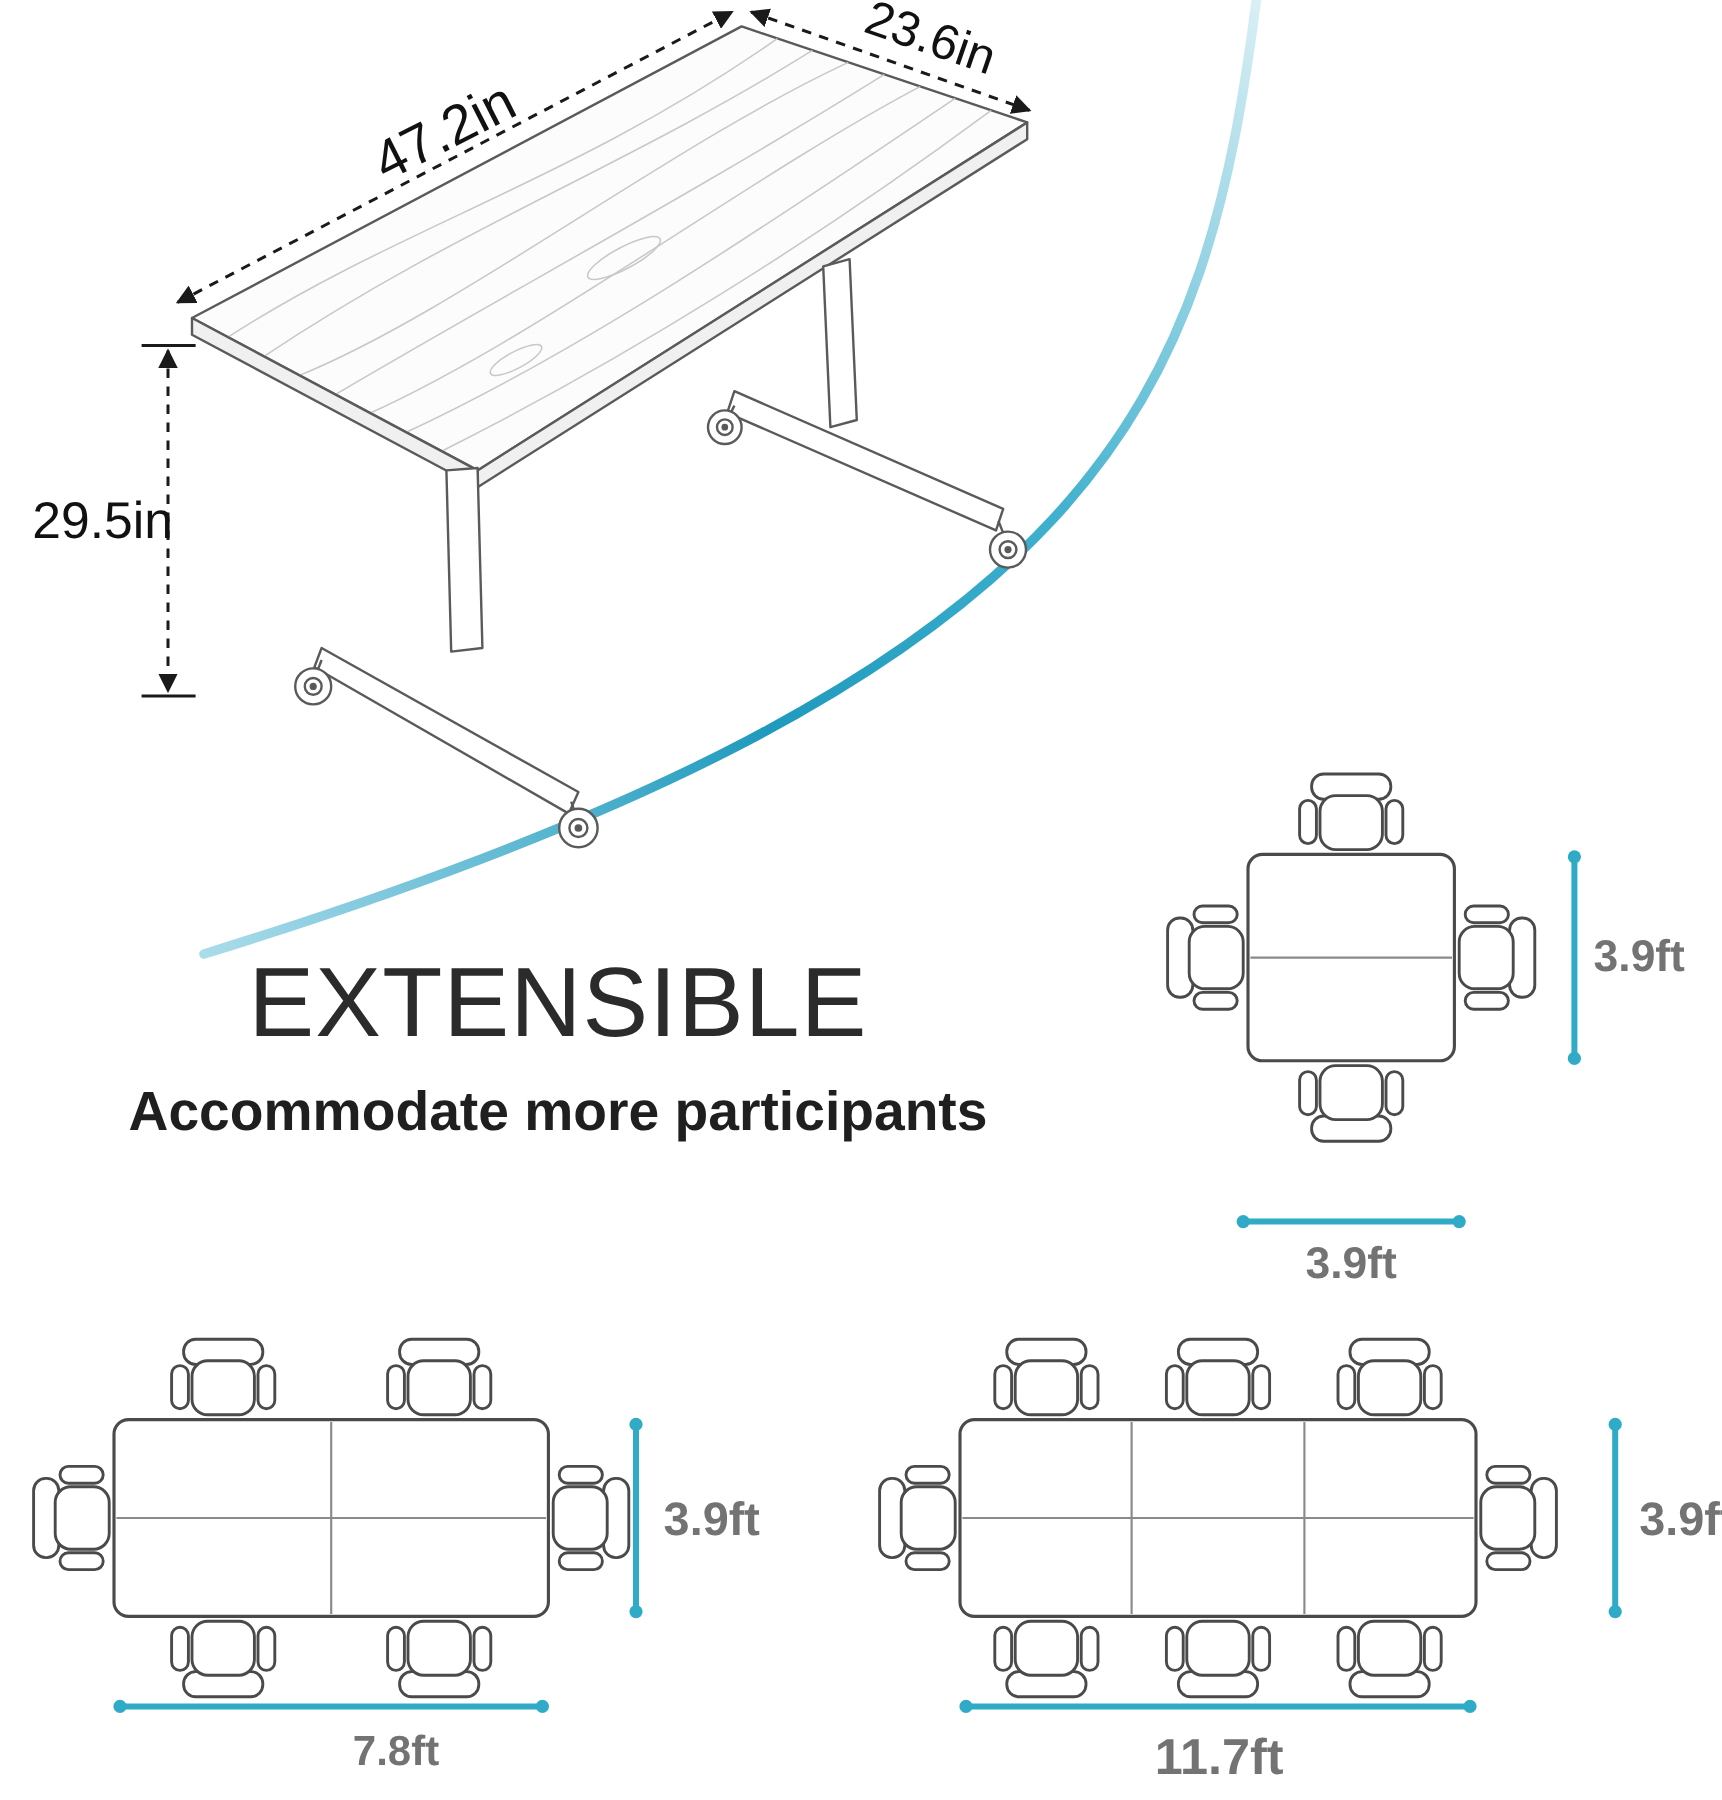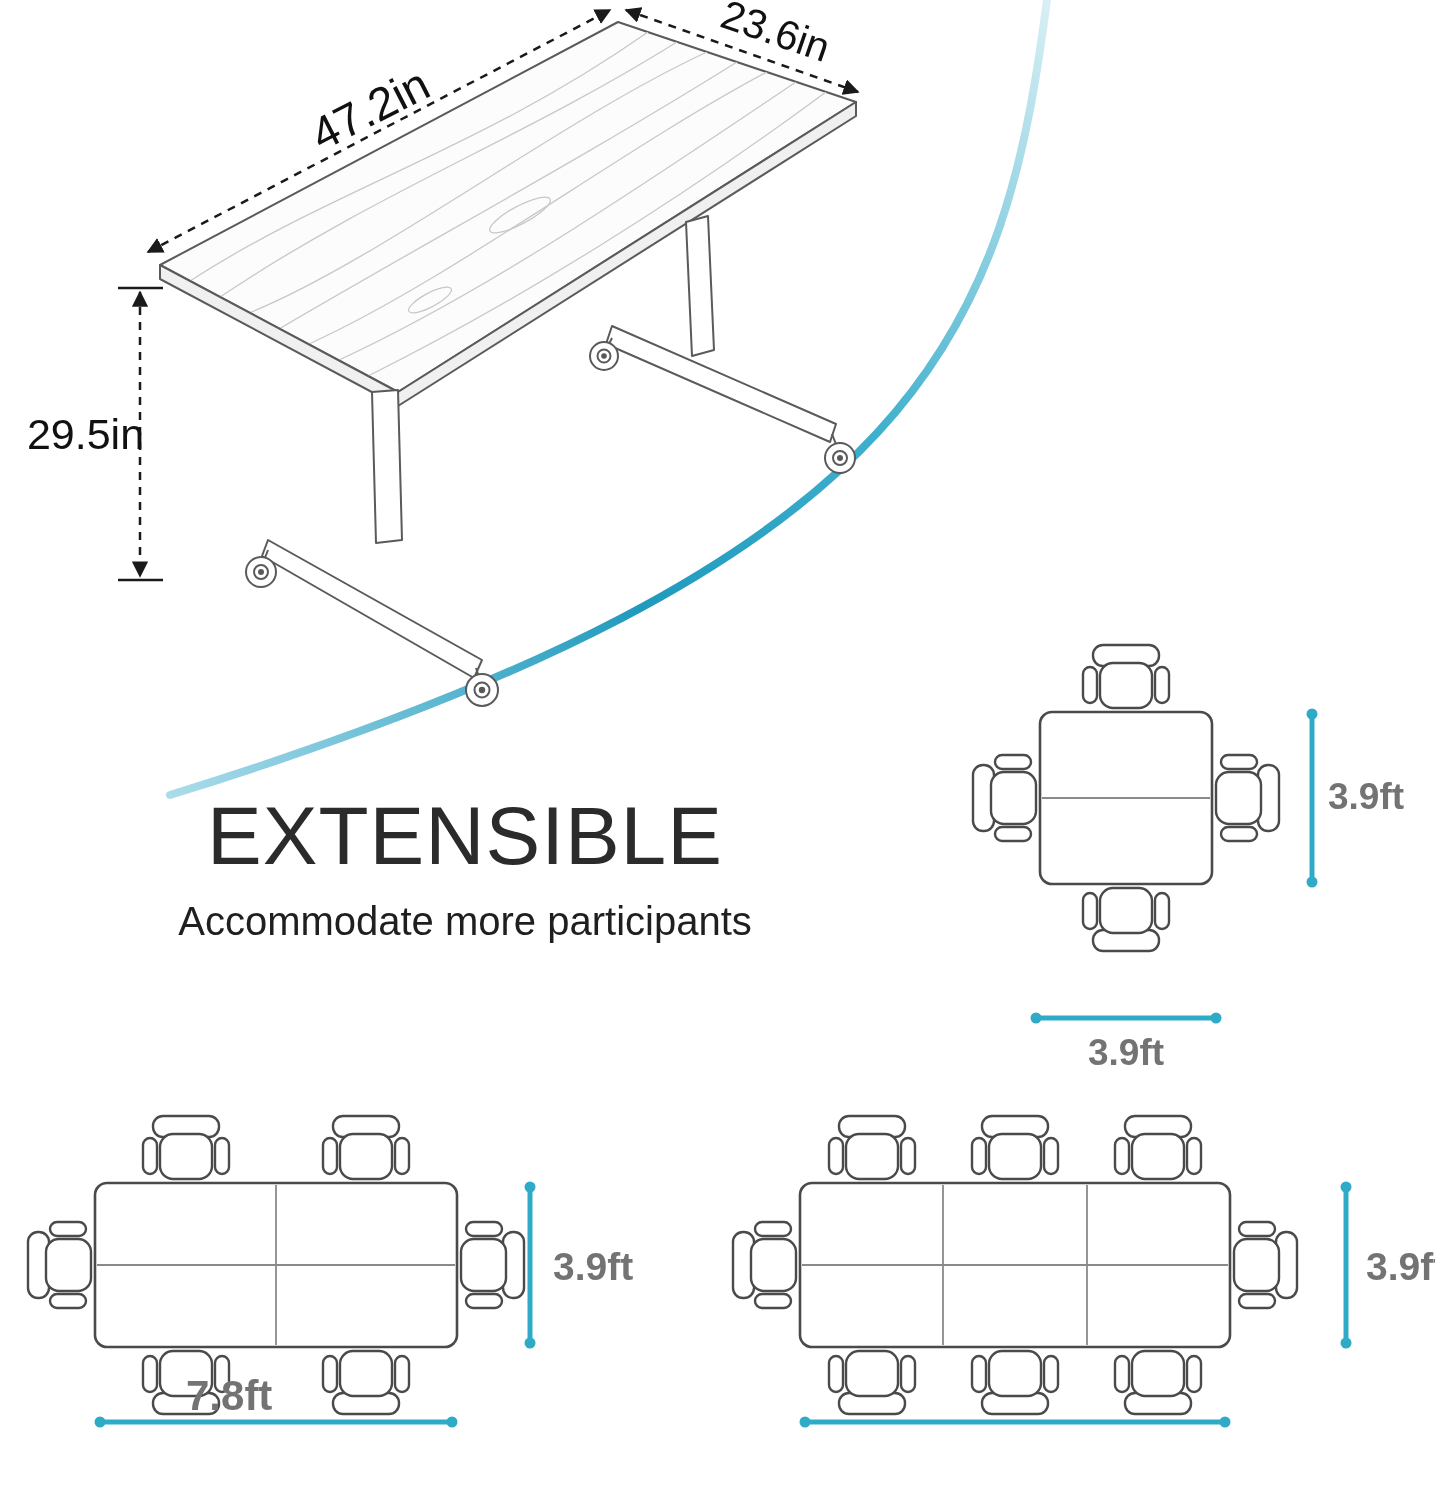--- a/index.html
+++ b/index.html
@@ -15,21 +15,21 @@
   .dim-3d{font-size:46px;font-weight:400;text-align:center;}
   .teal{color:#737373;font-weight:700;}
   .headline{
     position:absolute;left:45px;top:788px;width:840px;
     text-align:center;color:#2b2b2b;
   }
   .headline .t1,.headline .t2{
     font-weight:400;font-size:82px;line-height:1.18;letter-spacing:1px;
   }
   .headline .sub{
-    font-weight:400;font-size:40px;color:#1f1f1f;margin-top:14px;
+    font-weight:700;font-size:46px;color:#1f1f1f;margin-top:14px;
   }
 </style>
 </head>
 <body>
 
 <div class="canvas">
 
   <svg class="layer" width="1435" height="1500" viewBox="0 0 1435 1500">
     <defs>
       <marker id="arrow" viewBox="0 0 10 10" refX="9" refY="5" markerWidth="6.5" markerHeight="6.5" orient="auto-start-reverse">
@@ -185,17 +185,18 @@
 
   <div class="headline">
     <div class="t1">EXTENSIBLE</div>
     <div class="sub">Accommodate more participants</div>
   </div>
 
   <div class="label teal" style="left:1328px;top:776px;font-size:37px;">3.9ft</div>
   <div class="label teal" style="left:1046px;top:1032px;width:160px;text-align:center;font-size:37px;">3.9ft</div>
 
   <div class="label teal" style="left:553px;top:1245px;font-size:39px;">3.9ft</div>
-  <div class="label teal" style="left:186px;top:1372px;width:180px;text-align:left;font-size:42px;">7.8ft</div>
+  <div class="label teal" style="left:186px;top:1440px;width:180px;text-align:right;font-size:35px;">7.8ft</div>
 
   <div class="label teal" style="left:1366px;top:1245px;font-size:39px;">3.9ft</div>
+  <div class="label teal" style="left:926px;top:1440px;width:180px;text-align:center;font-size:42px;">11.7ft</div>
 
 </div>
 
 </body></html>

